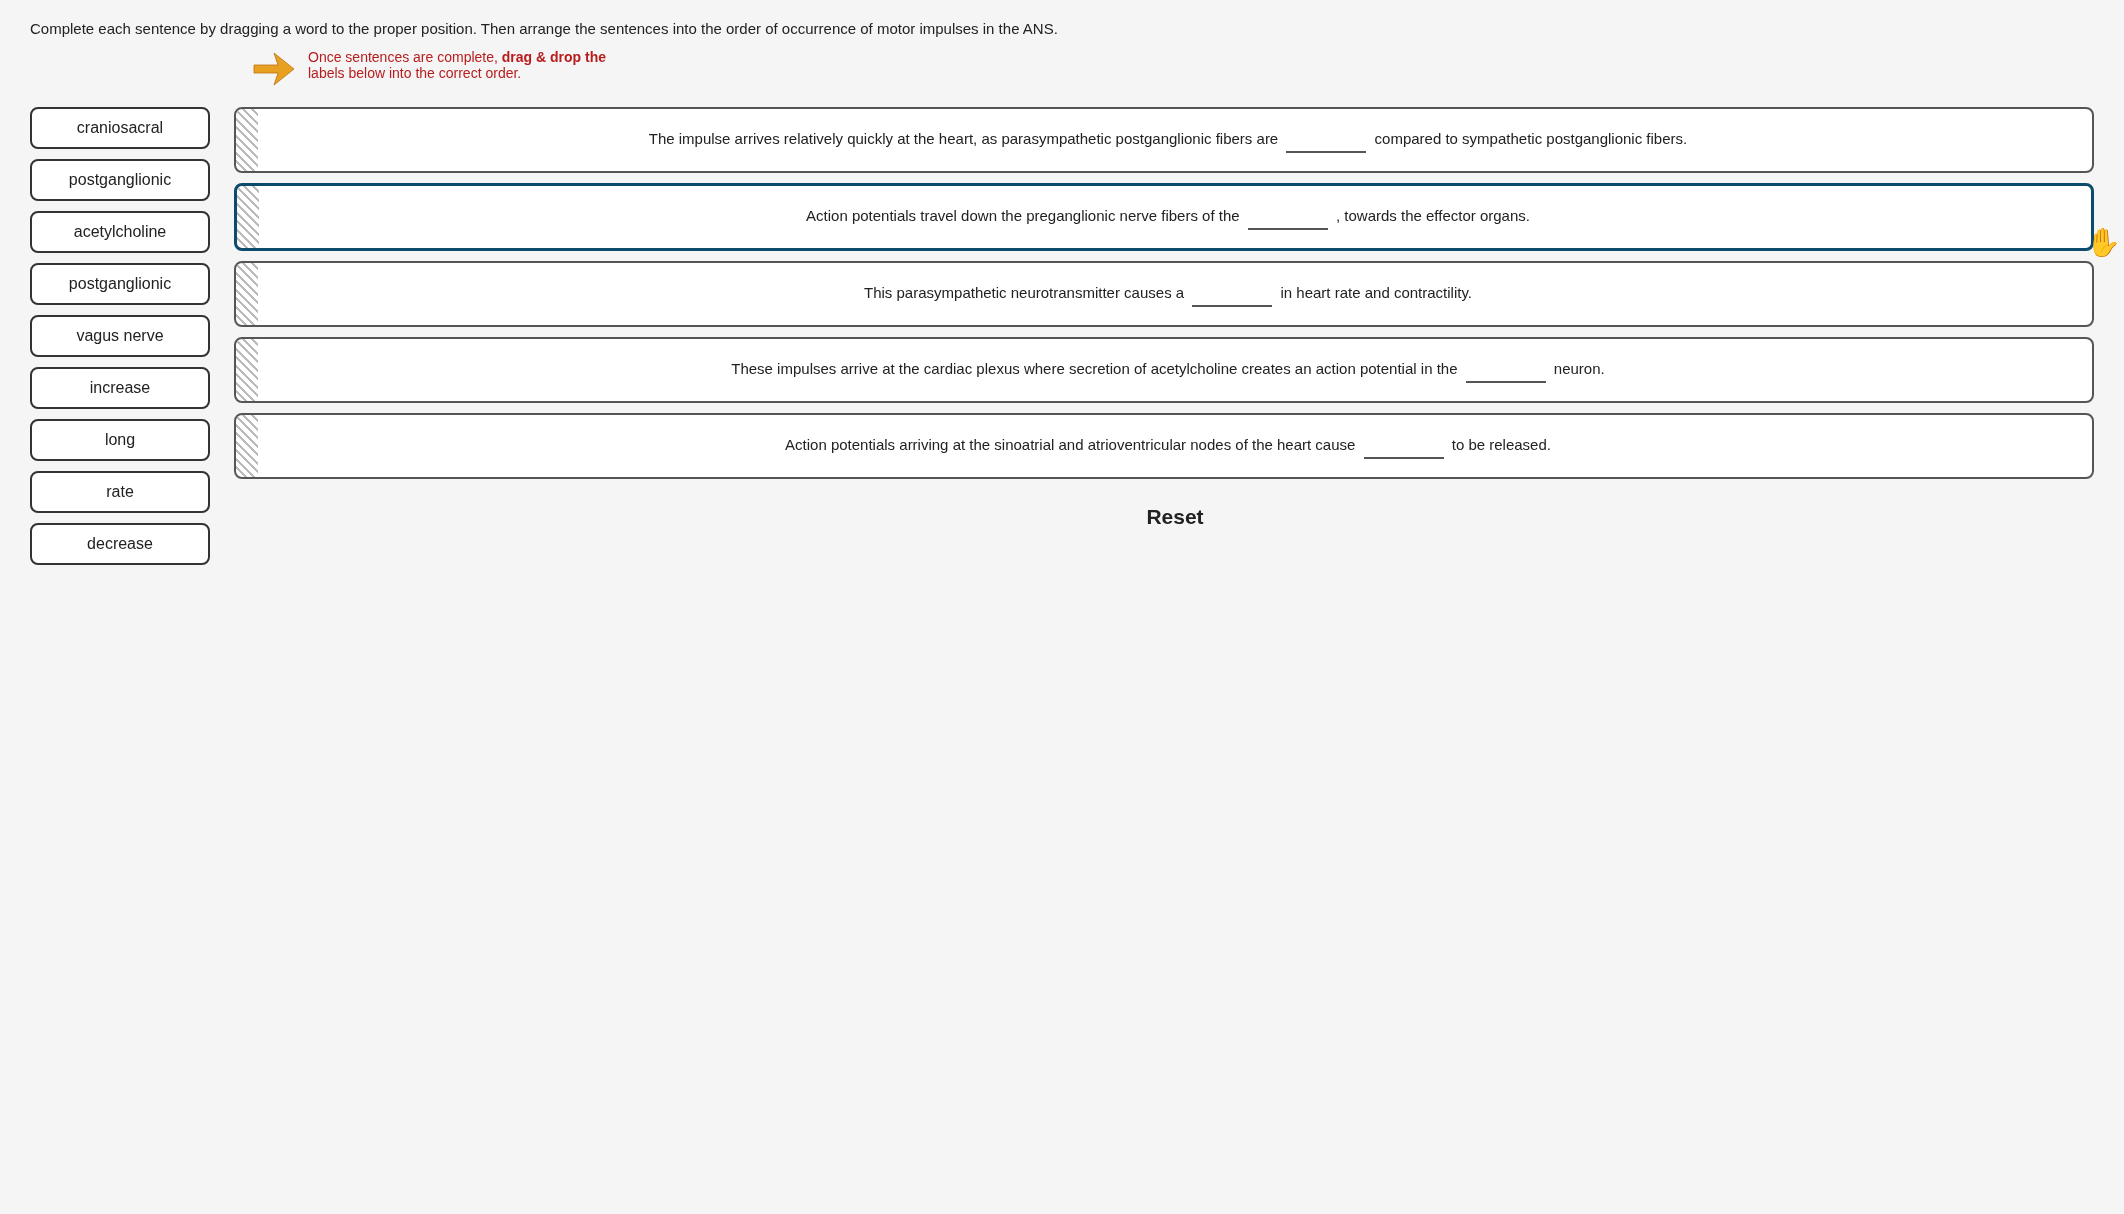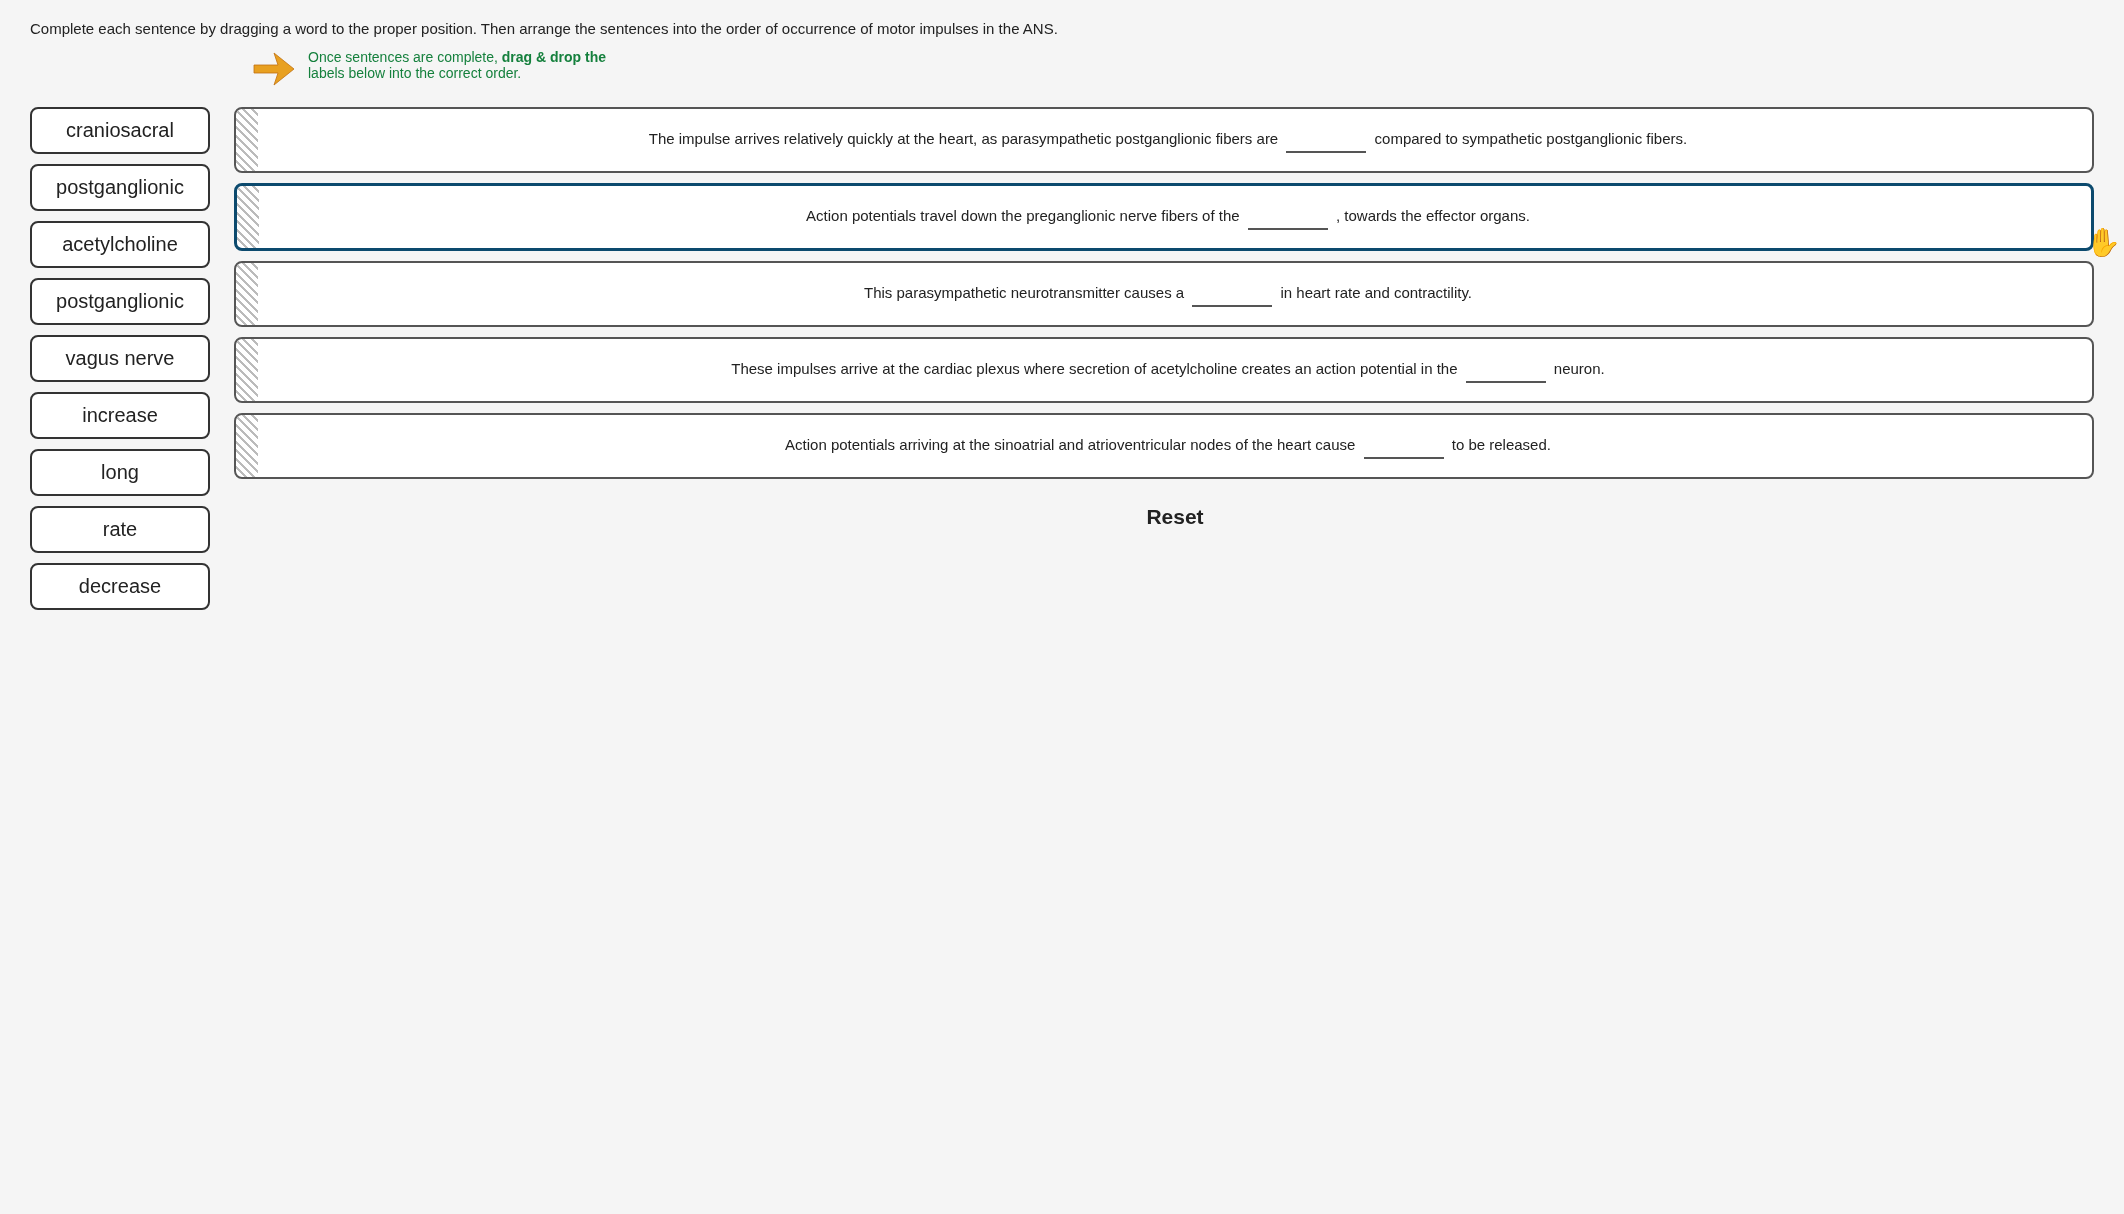--- a/index.html
+++ b/index.html
@@ -22,21 +22,21 @@
       margin-left: 220px;
     }
     .arrow-icon {
       width: 48px;
       height: 40px;
       margin-right: 10px;
       flex-shrink: 0;
     }
     .drag-hint-text {
       font-size: 14px;
-      color: #15803d;
+      color: #b91c1c;
     }
     .drag-hint-text b {
       font-weight: bold;
     }
     .main-layout {
       display: flex;
       gap: 24px;
       align-items: flex-start;
     }
     .word-bank {
@@ -44,21 +44,21 @@
       flex-direction: column;
       gap: 10px;
       min-width: 180px;
     }
     .word-chip {
       border: 2px solid #333;
       border-radius: 8px;
       padding: 10px 18px;
       text-align: center;
       background: #fff;
-      font-size: 20px;
+      font-size: 16px;
       cursor: grab;
       user-select: none;
     }
     .sentences-col {
       display: flex;
       flex-direction: column;
       gap: 10px;
       flex: 1;
     }
     .sentence-box {

